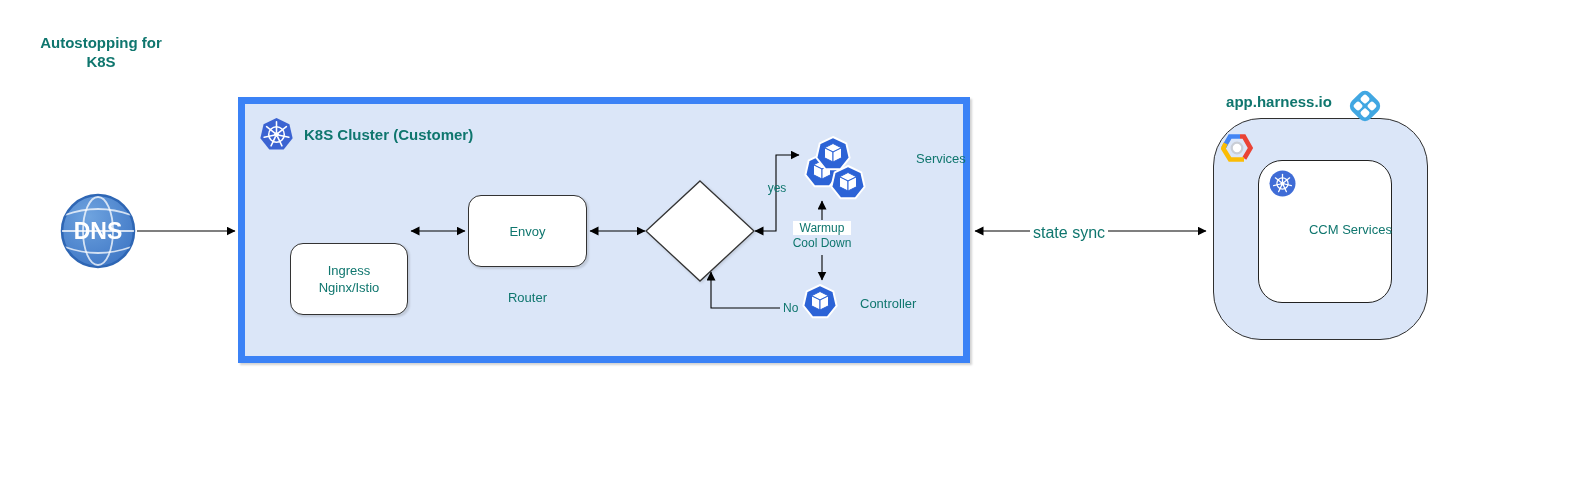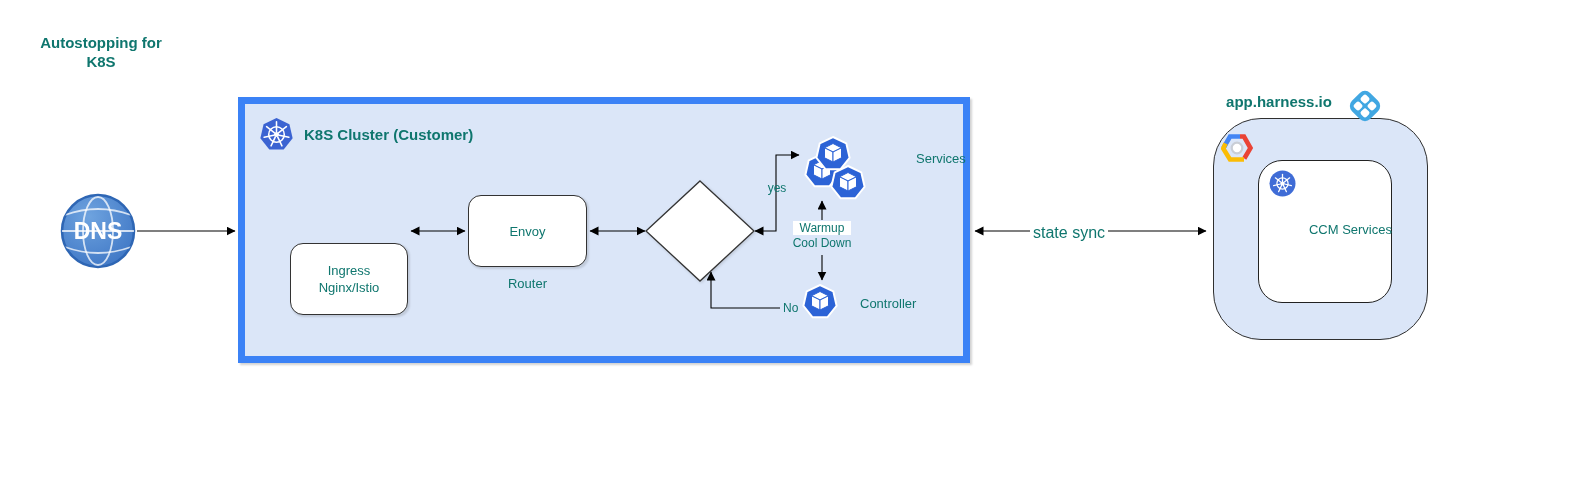--- a/index.html
+++ b/index.html
@@ -40,21 +40,21 @@
   .ccm-label { left: 1258px; top: 222px; width: 134px; text-align: right; font-size: 13px; }
 
   .white-node {
     background: #ffffff; border: 1.2px solid #333; border-radius: 13px;
     display: flex; align-items: center; justify-content: center;
     text-align: center; font-size: 13px; line-height: 17px;
     box-shadow: 1.5px 1.5px 2px rgba(0,0,0,0.12);
   }
   .ingress-node { left: 290px; top: 195px; width: 118px; height: 72px; margin-top: 48px; }
   .envoy-node   { left: 468px; top: 195px; width: 119px; height: 72px; }
-  .router-caption { left: 468px; top: 276px; width: 119px; text-align: center; font-size: 13px; }
+  .router-caption { left: 468px; top: 290px; width: 119px; text-align: center; font-size: 13px; }
 
   .diamond-svg { left: 644px; top: 179px; filter: drop-shadow(1.5px 1.5px 1.5px rgba(0,0,0,0.15)); }
   .decision-label {
     left: 656px; top: 208px; width: 88px;
     text-align: center; font-size: 13px; line-height: 15px;
   }
 
   .services-label   { left: 868px; top: 151px; font-size: 13px; margin-left: 48px; }
   .controller-label { left: 860px; top: 296px; font-size: 13px; }
 

